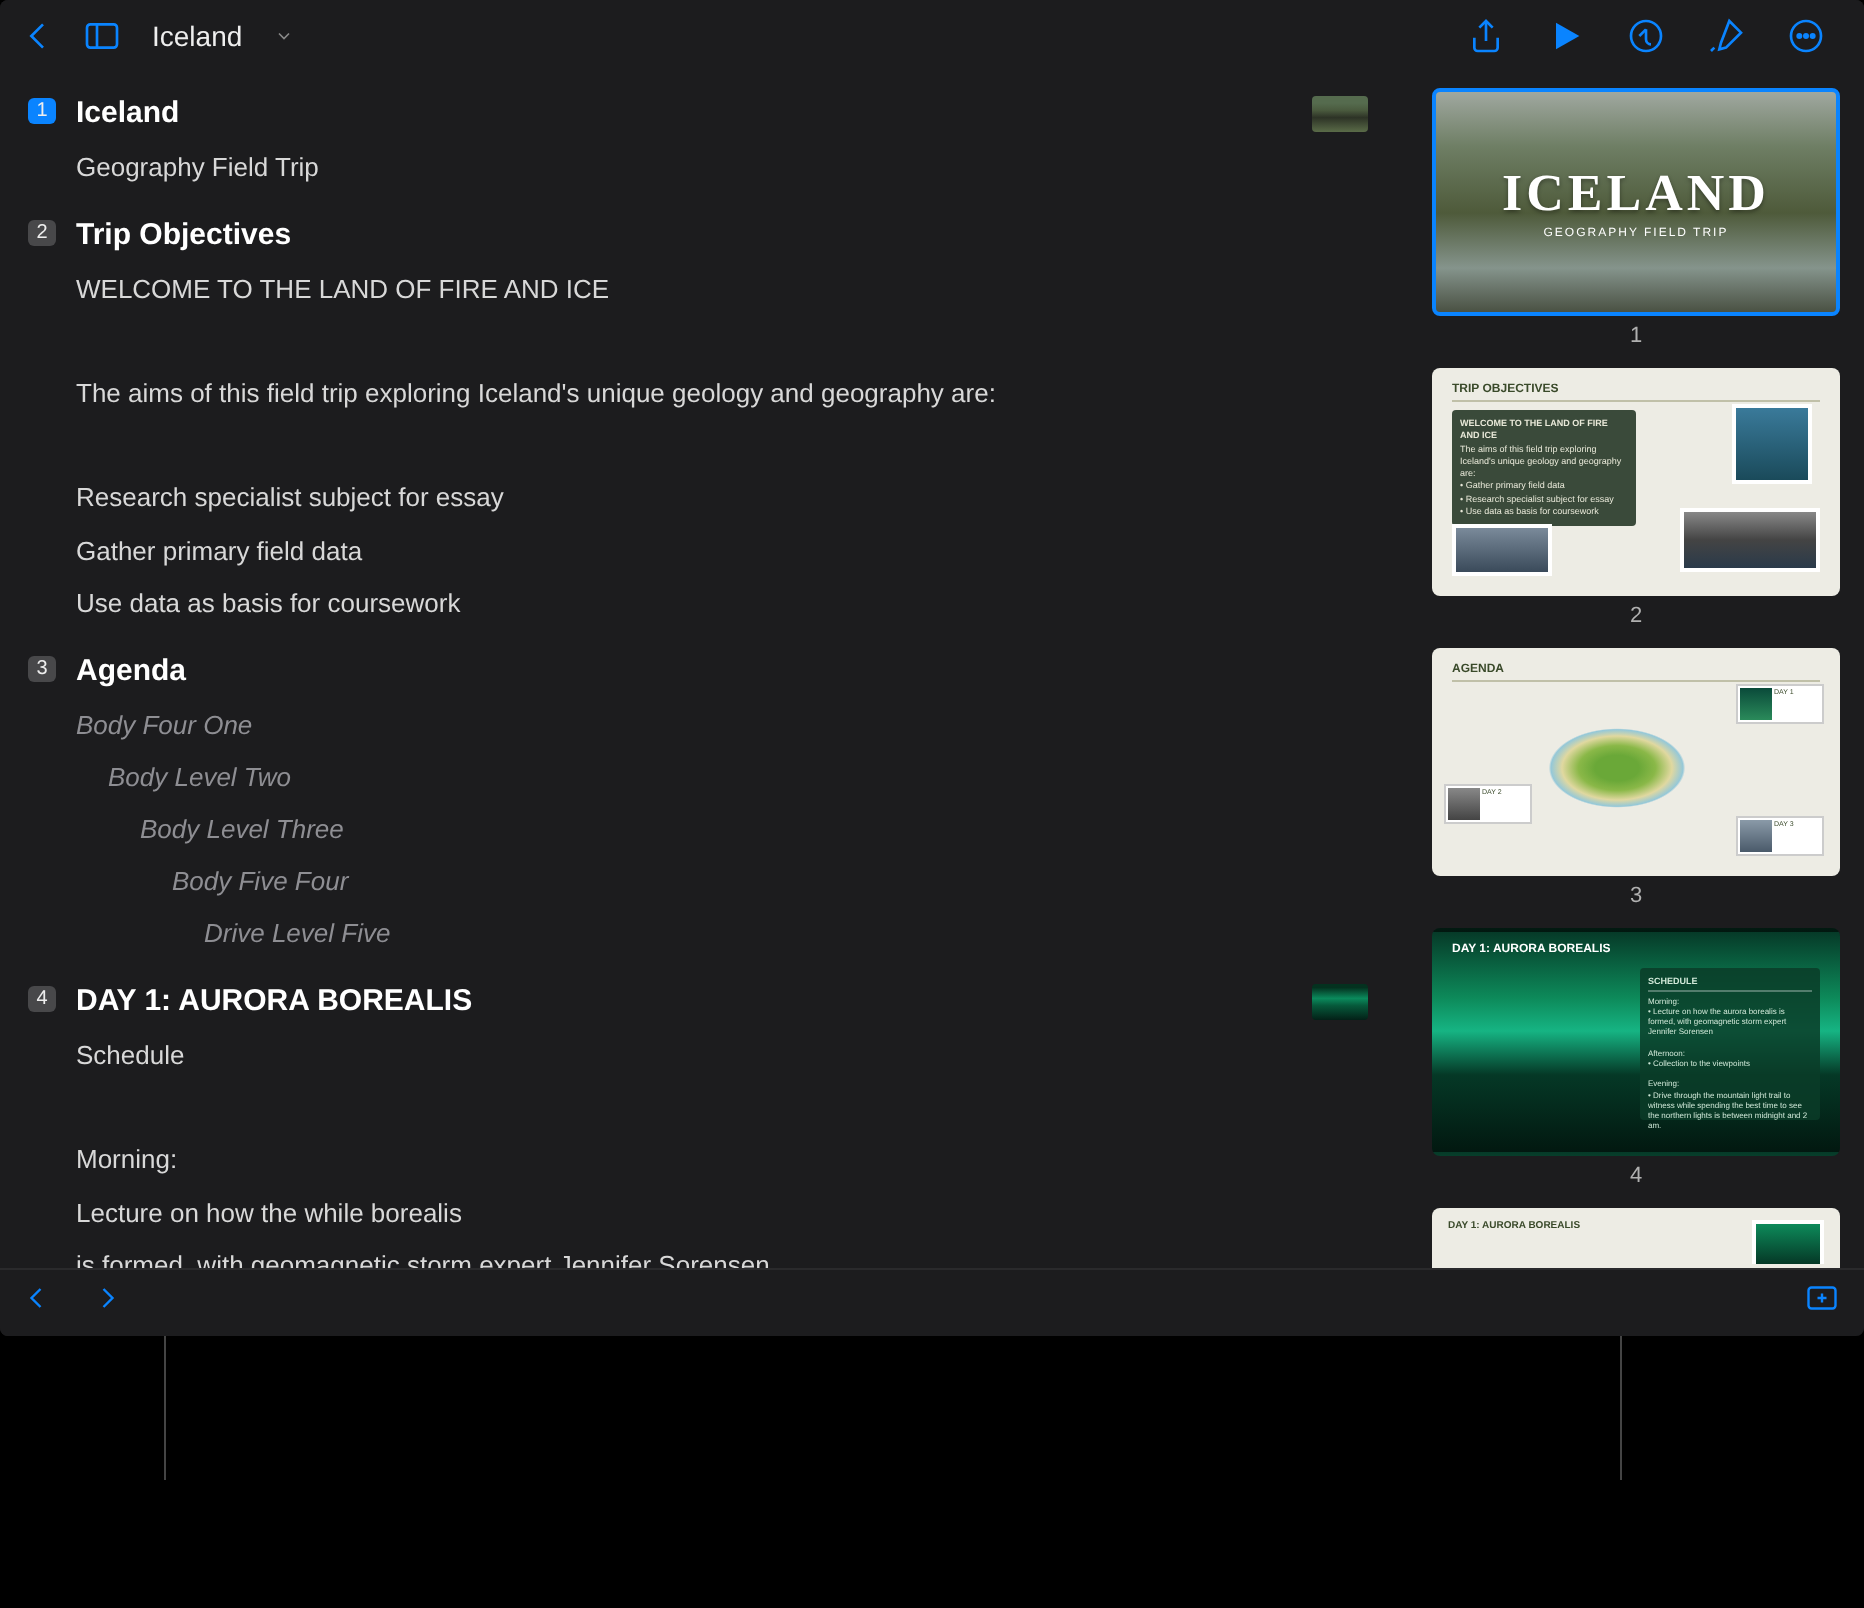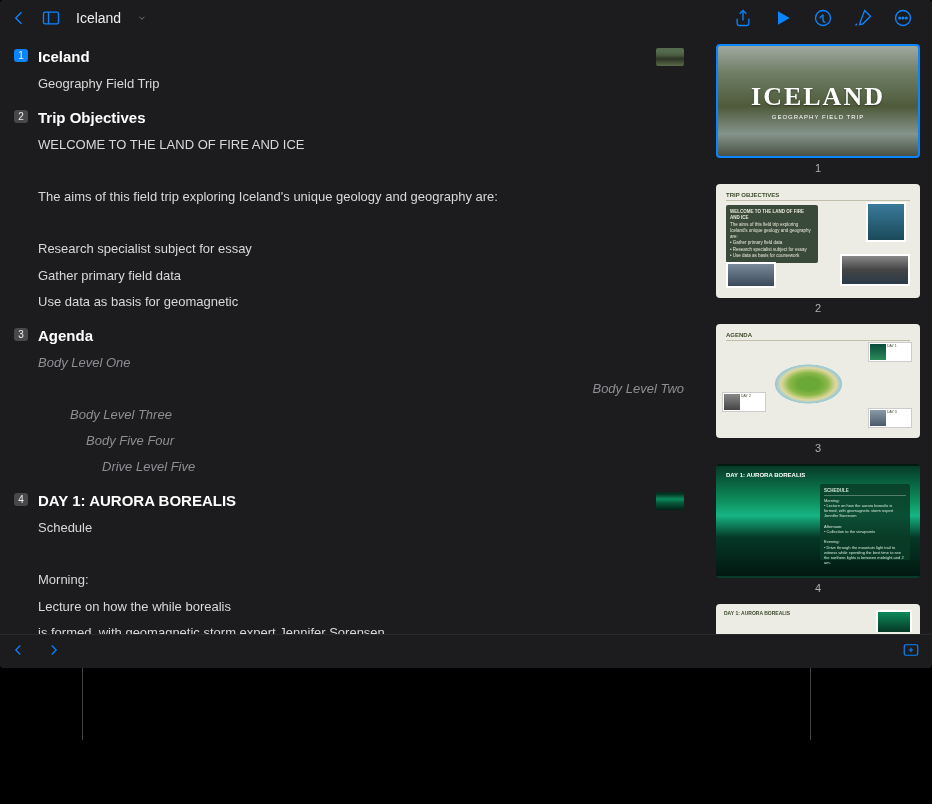--- a/index.html
+++ b/index.html
@@ -77,21 +77,21 @@
     margin-bottom: 8px;
   }
   .row-body {
     font-size: 13px;
     color: #d8d8d8;
     line-height: 1.7;
     margin-bottom: 4px;
     white-space: pre-line;
   }
   .row-body.placeholder { color: #8e8e93; font-style: italic; }
-  .indent-1 { padding-left: 16px; text-align: right; }
+  .indent-1 { padding-left: 16px; }
   .indent-2 { padding-left: 32px; }
   .indent-3 { padding-left: 48px; }
   .indent-4 { padding-left: 64px; }
   .mini-thumb {
     position: absolute;
     right: 0;
     top: 0;
     width: 28px;
     height: 18px;
     border-radius: 2px;
@@ -242,26 +242,26 @@
         </div>
         <div class="outline-row">
           <span class="slide-num">2</span>
           <div class="row-title">Trip Objectives</div>
           <div class="row-body">WELCOME TO THE LAND OF FIRE AND ICE</div>
           <div class="row-body">&nbsp;</div>
           <div class="row-body">The aims of this field trip exploring Iceland's unique geology and geography are:</div>
           <div class="row-body">&nbsp;</div>
           <div class="row-body">Research specialist subject for essay</div>
           <div class="row-body">Gather primary field data</div>
-          <div class="row-body">Use data as basis for geomagnetic</div>
+          <div class="row-body">Use data as basis for coursework</div>
         </div>
         <div class="outline-row">
           <span class="slide-num">3</span>
           <div class="row-title">Agenda</div>
-          <div class="row-body placeholder">Body Level One</div>
+          <div class="row-body placeholder">Body Four One</div>
           <div class="row-body placeholder indent-1">Body Level Two</div>
           <div class="row-body placeholder indent-2">Body Level Three</div>
           <div class="row-body placeholder indent-3">Body Five Four</div>
           <div class="row-body placeholder indent-4">Drive Level Five</div>
         </div>
         <div class="outline-row">
           <span class="slide-num">4</span>
           <div class="mini-thumb mt4"></div>
           <div class="row-title">DAY 1: AURORA BOREALIS</div>
           <div class="row-body">Schedule</div>

